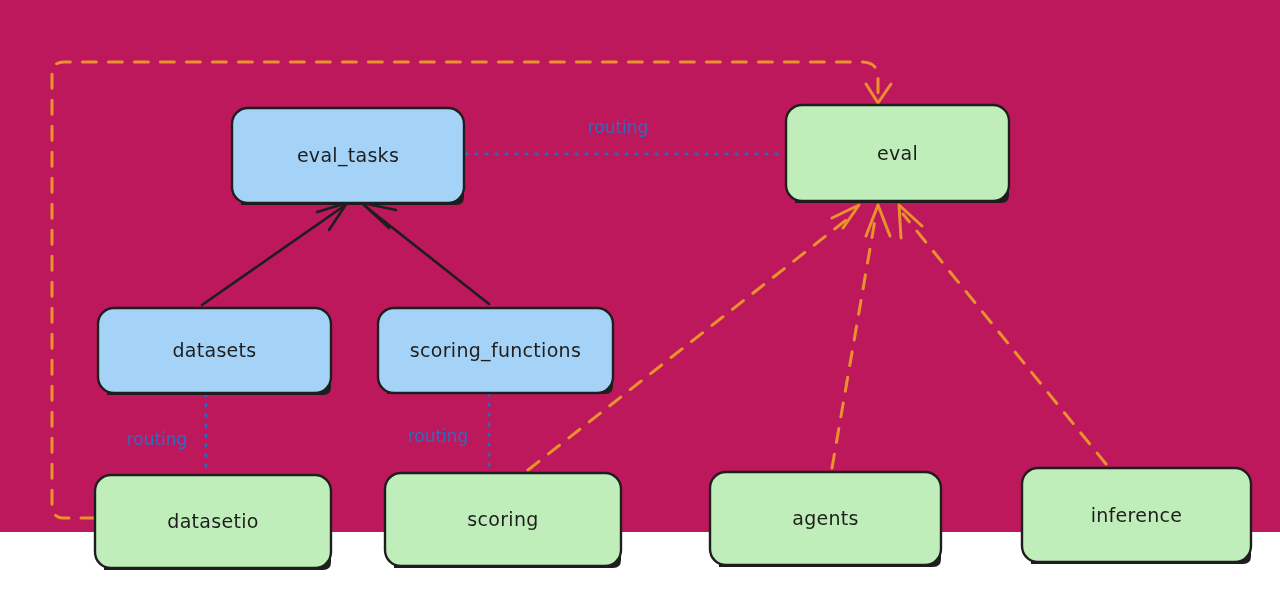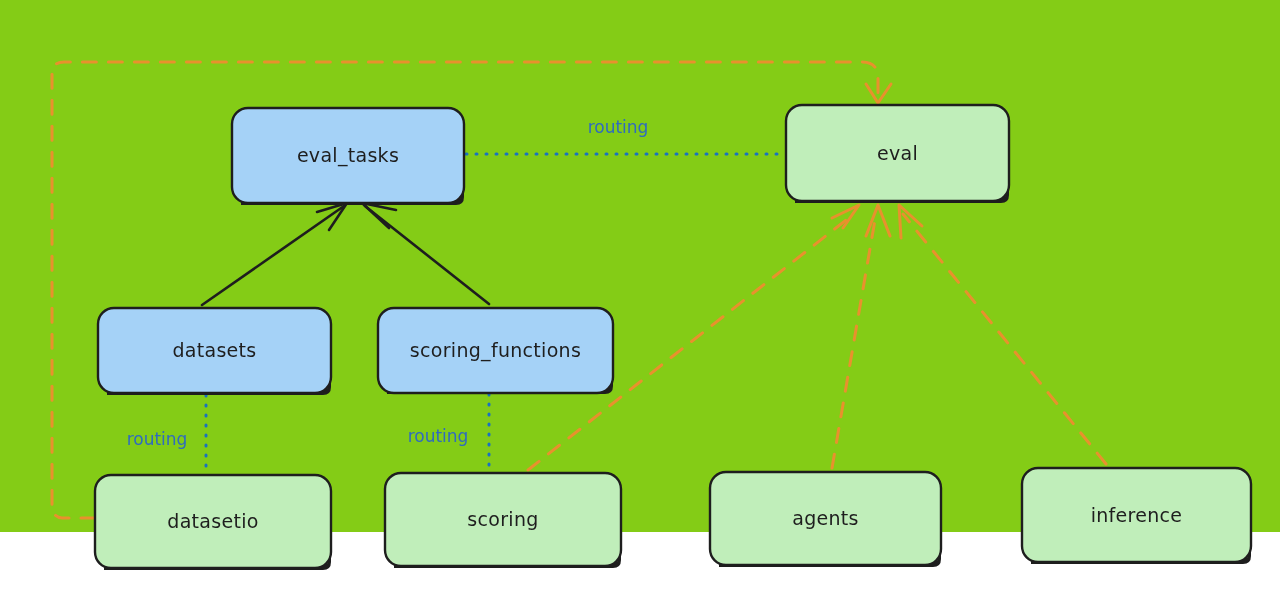--- a/index.html
+++ b/index.html
@@ -11,21 +11,21 @@
   body {
     width: 1280px;
     height: 596px;
     overflow: hidden;
     font-family: "DejaVu Sans", sans-serif;
   }
   #diagram-root {
     position: relative;
     width: 1280px;
     height: 532px;
-    background: #84cc16;
+    background: #be185d;
   }
   svg.canvas {
     position: absolute;
     top: 0;
     left: 0;
     width: 1280px;
     height: 596px;
   }
   .node-shadow {
     fill: #1e1e1e;

